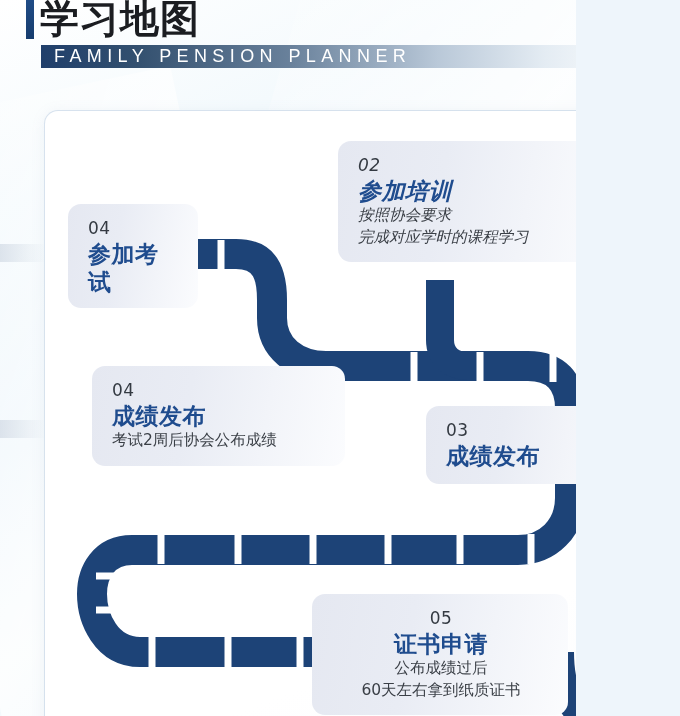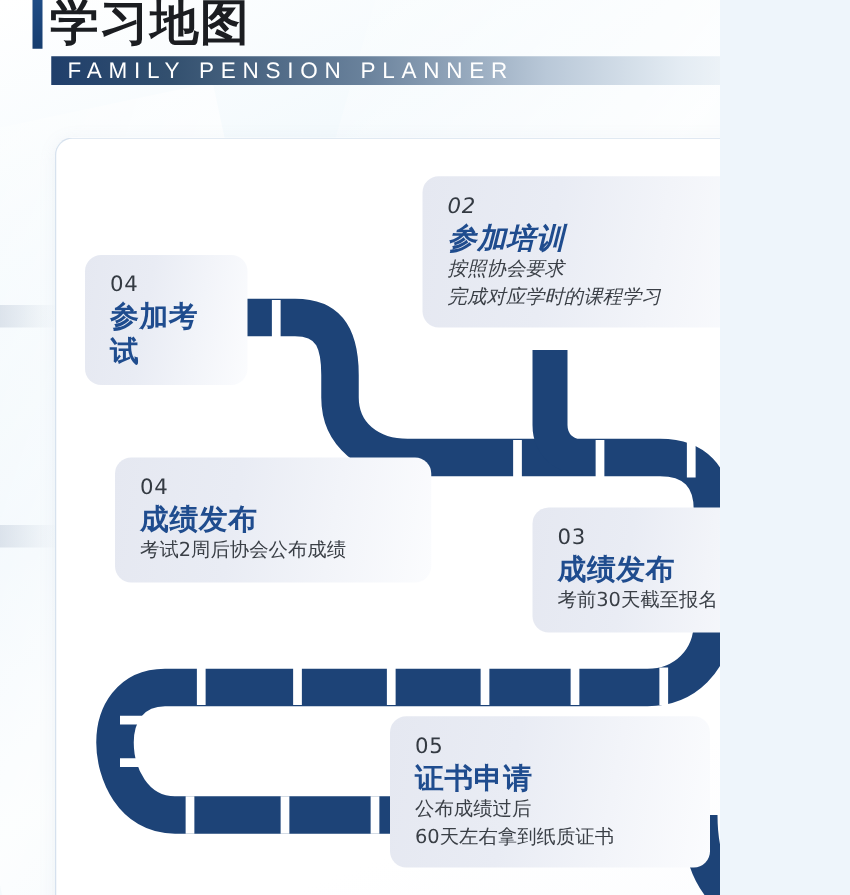--- a/index.html
+++ b/index.html
@@ -155,21 +155,21 @@
     color: #3a3f46;
     font-weight: 400;
     font-family: "DejaVu Sans", "Liberation Sans", sans-serif;
     white-space: nowrap;
   }
 
   #step-01 { left: 68px;  top: 204px; width: 130px; }
   #step-02 { left: 338px; top: 141px; width: 272px; font-style: italic; }
   #step-03 { left: 426px; top: 406px; width: 200px; }
   #step-04 { left: 92px;  top: 366px; width: 253px; }
-  #step-05 { left: 312px; top: 573px; width: 256px; }
+  #step-05 { left: 312px; top: 594px; width: 256px; text-align: center; }
 
   #step-01 { padding-bottom: 12px; }
 </style>
 </head>
 <body>
 
 <div id="poster">
 
   <div class="bg-streak streak-d"></div>
   <div class="bg-streak streak-a"></div>
@@ -254,21 +254,20 @@
   <div class="step" id="step-02">
     <div class="num">02</div>
     <div class="name">参加培训</div>
     <div class="desc">按照协会要求</div>
     <div class="desc">完成对应学时的课程学习</div>
   </div>
 
   <div class="step" id="step-03">
     <div class="num">03</div>
     <div class="name">成绩发布</div>
-    <div class="desc">考前30天截至报名</div>
   </div>
 
   <div class="step" id="step-04">
     <div class="num">04</div>
     <div class="name">成绩发布</div>
     <div class="desc">考试2周后协会公布成绩</div>
   </div>
 
   <div class="step" id="step-05">
     <div class="num">05</div>

